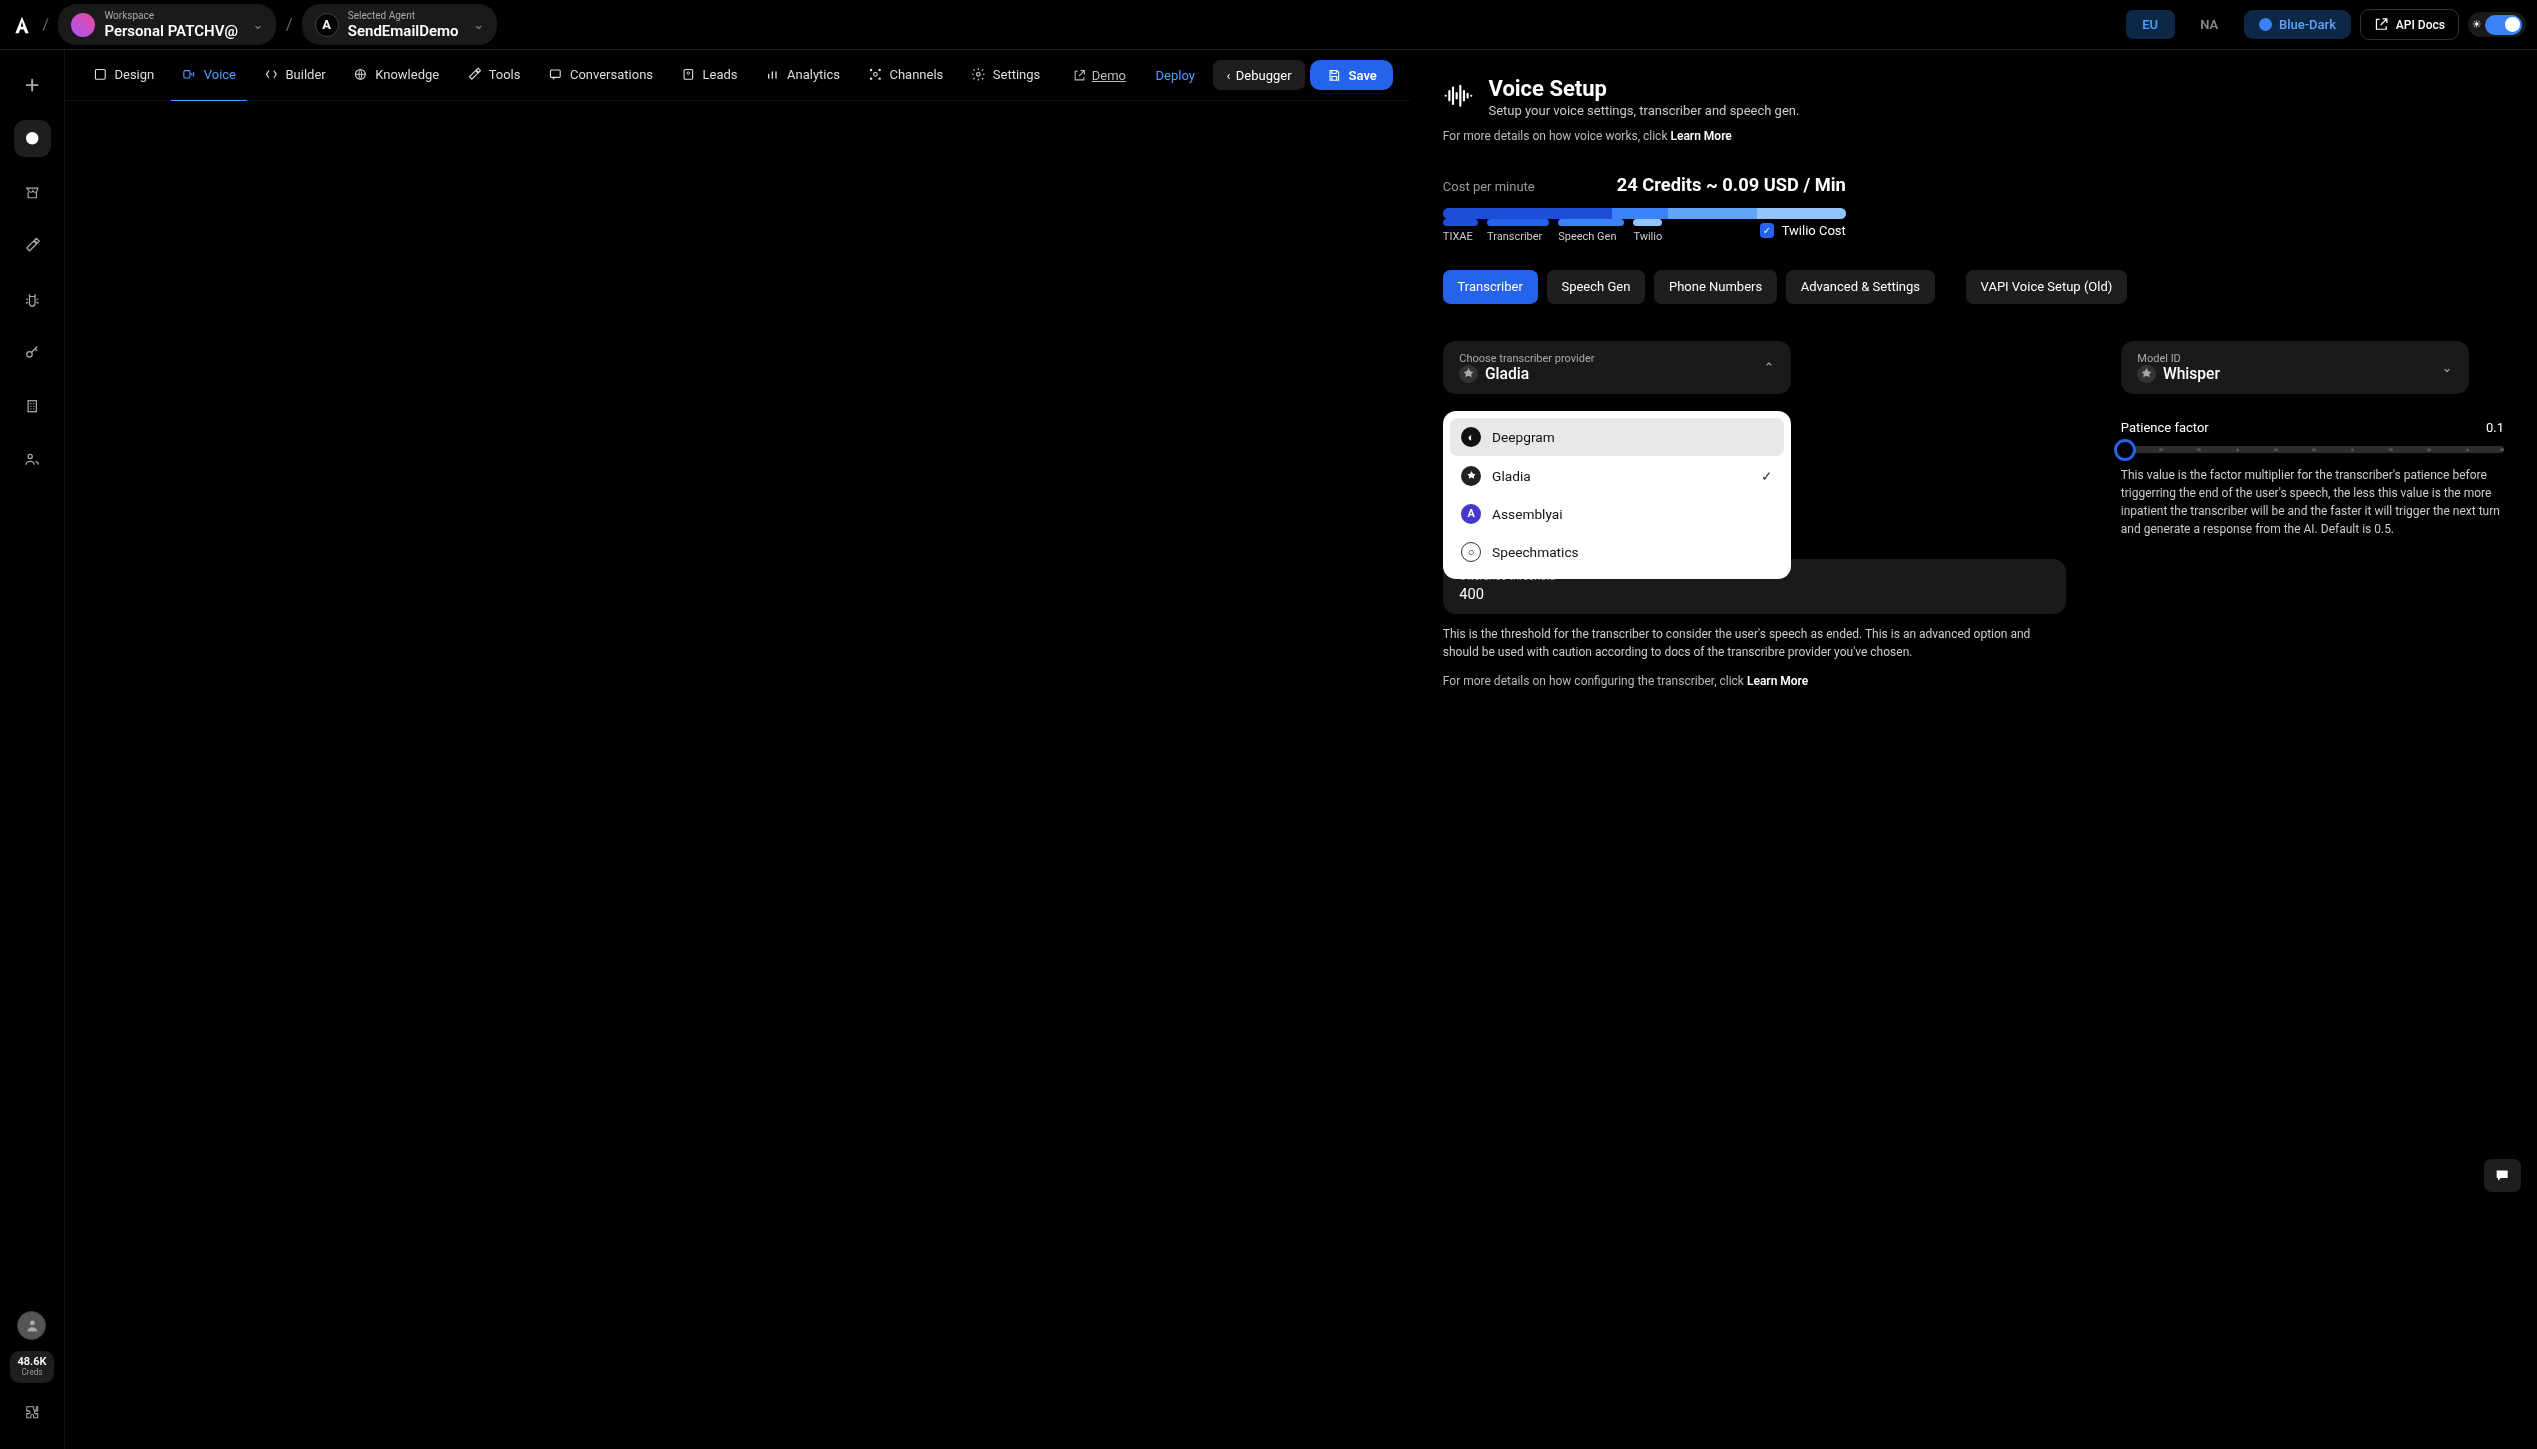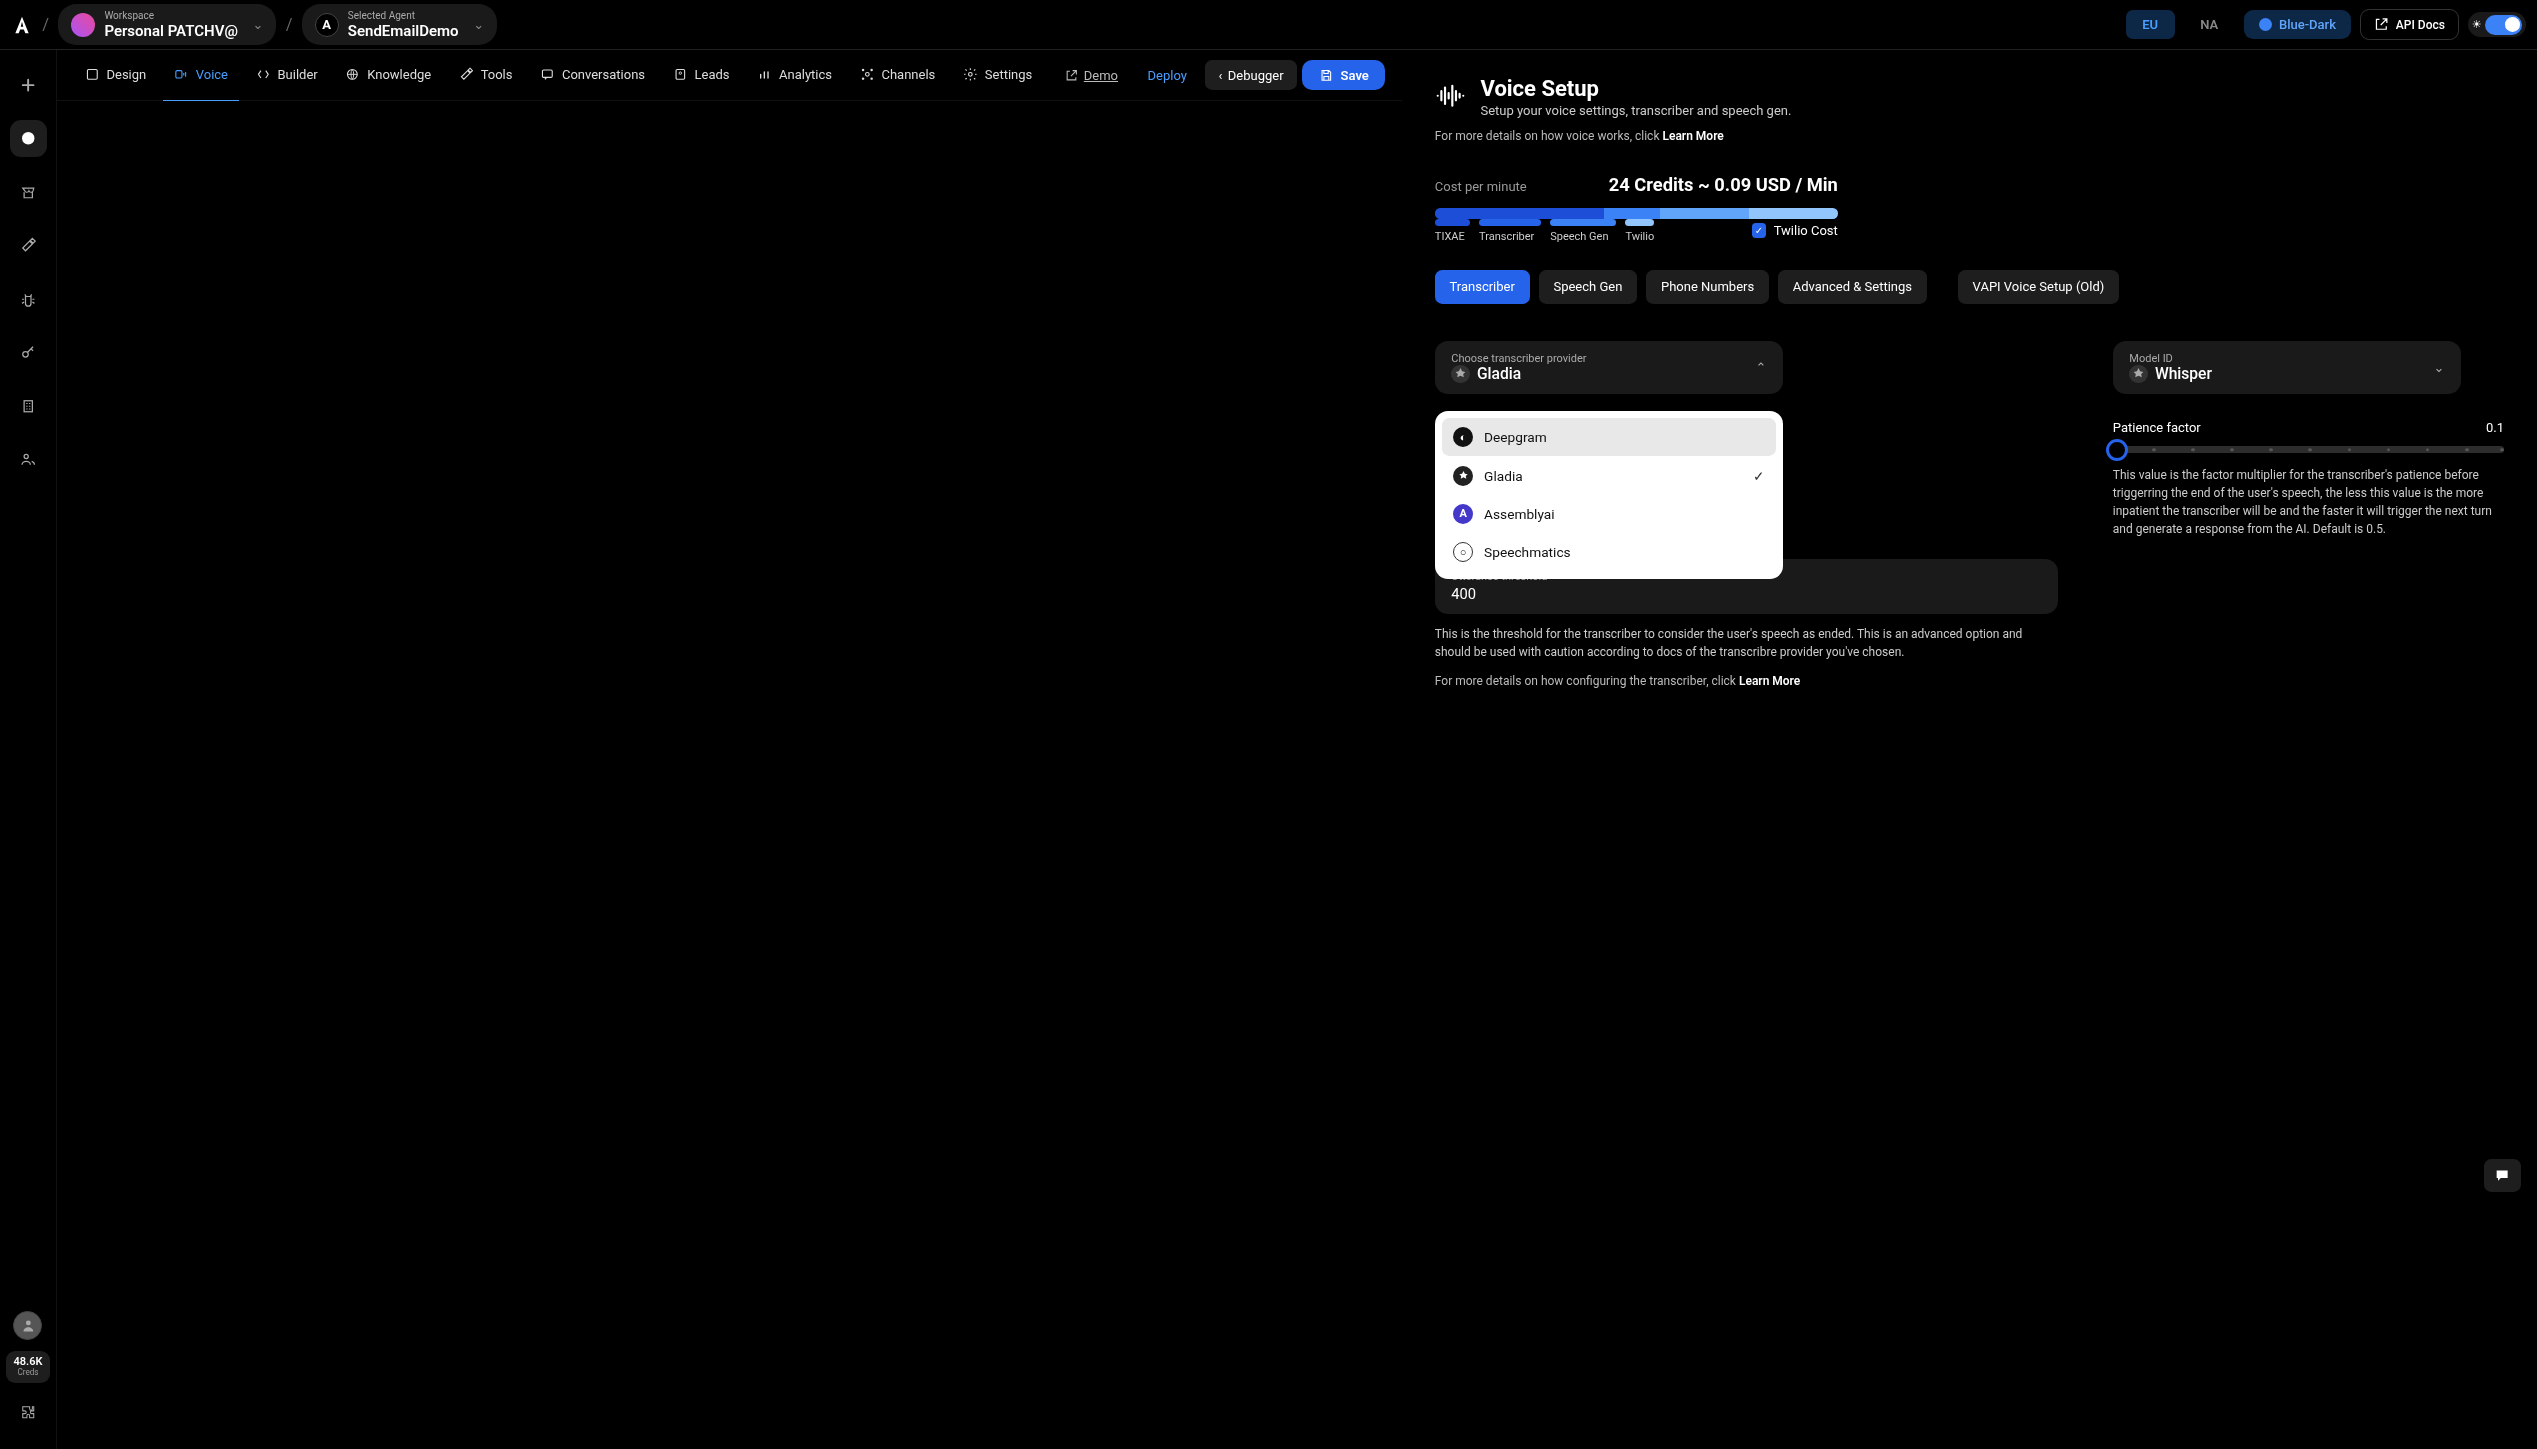--- a/index.html
+++ b/index.html
@@ -16,21 +16,21 @@
     .spacer { flex:1; }
     .region-btn { background:#0d2847; color:#4a9eff; border:none; padding:7.3px 16.5px; border-radius:7px; font-weight:600; font-size:13px; cursor:pointer; }
     .region-btn.inactive { background:transparent; color:#888; }
     .theme-pill { background:#0d2847; display:flex; align-items:center; gap:7.3px; padding:7.3px 14.7px; border-radius:9.2px; cursor:pointer; }
     .theme-dot { width:13px; height:13px; border-radius:50%; background:#3b82f6; }
     .theme-pill span { color:#60a5fa; font-weight:500; }
     .api-docs-btn { background:transparent; border:0.9px solid #333; border-radius:9.2px; padding:7.3px 13px; display:flex; align-items:center; gap:7.3px; color:#fff; cursor:pointer; font-weight:500; font-size:12px; }
     .dark-toggle { width:37px; height:20px; background:#3b82f6; border-radius:11px; position:relative; cursor:pointer; }
     .dark-toggle::after { content:""; width:14.7px; height:14.7px; background:#fff; border-radius:50%; position:absolute; right:2.7px; top:2.7px; }
     .body-row { display:flex; flex:1; min-height:0; }
-    .left-rail { width:57px; background:#000; display:flex; flex-direction:column; align-items:center; padding-top:16.5px; gap:16.5px; border-right:0.9px solid #111; position:relative; }
+    .left-rail { width:65px; background:#000; display:flex; flex-direction:column; align-items:center; padding-top:16.5px; gap:16.5px; border-right:0.9px solid #111; position:relative; }
     .rail-btn { width:37px; height:37px; border-radius:11px; display:flex; align-items:center; justify-content:center; color:#aaa; cursor:pointer; font-size:16.5px; }
     .rail-btn.active { background:#1e1e1e; color:#fff; }
     .rail-bottom { margin-top:auto; display:flex; flex-direction:column; align-items:center; gap:11px; padding-bottom:18.3px; }
     .rail-user { width:29px; height:29px; border-radius:50%; background:#555; display:flex; align-items:center; justify-content:center; font-size:14.7px; border:0.9px solid #444; }
     .creds-badge { background:#1e1e1e; border-radius:9.2px; padding:5.5px 7.3px; text-align:center; line-height:1.1; }
     .creds-badge .num { font-size:11px; font-weight:600; }
     .creds-badge .lbl { font-size:8.2px; color:#999; }
     .main-col { flex:1; display:flex; flex-direction:row; min-height:0; }
     .tab-row { height:51px; display:flex; align-items:center; padding:0 16.5px; gap:5.5px; border-bottom:0.9px solid #111; }
     .tab { display:flex; align-items:center; gap:7.3px; padding:0 11px; height:51px; color:#ddd; cursor:pointer; font-size:13px; border-bottom:1.8px solid transparent; }

